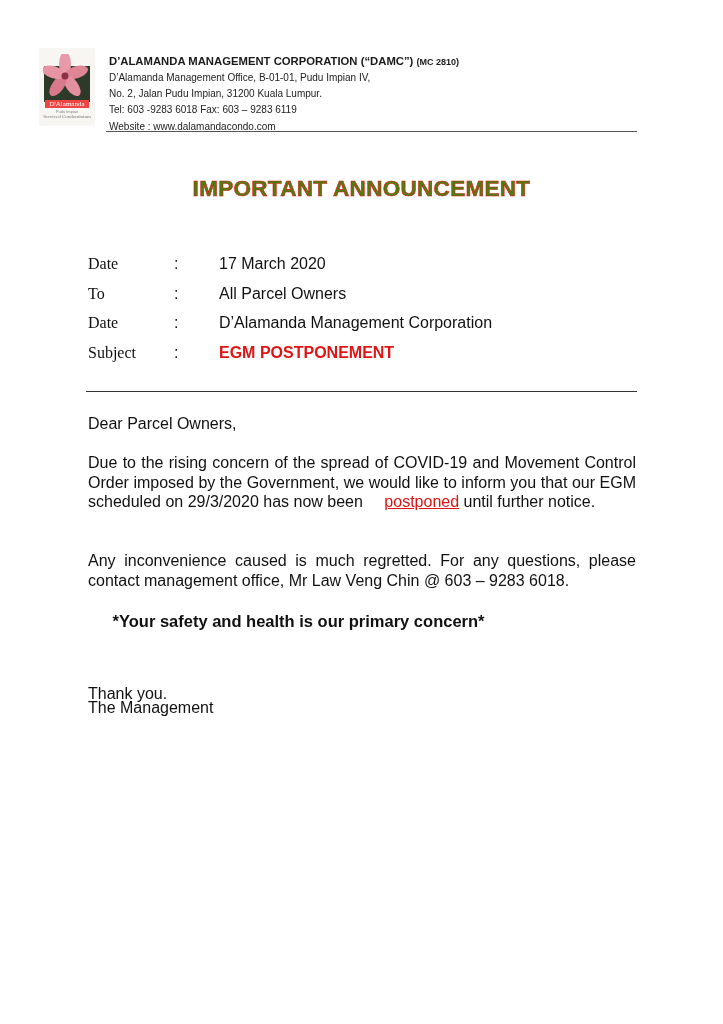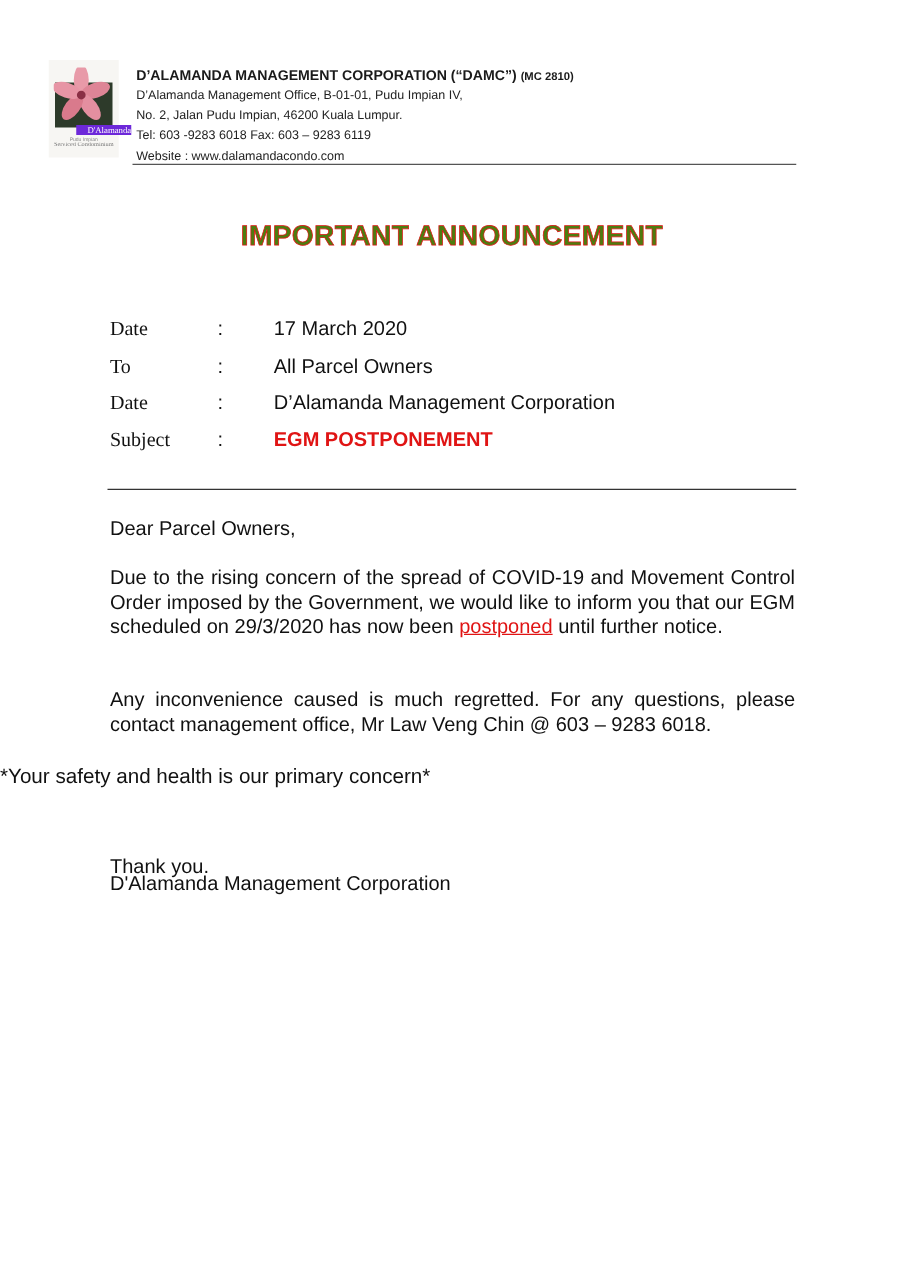--- a/index.html
+++ b/index.html
@@ -3,21 +3,21 @@
   <meta charset="utf-8">
   <style>
     html, body { margin: 0; padding: 0; background: #ffffff; }
     body { width: 723px; height: 1024px; position: relative; overflow: hidden; font-family: "Liberation Sans", sans-serif; color: #111; }
     .page { position: absolute; left: 0; top: 0; width: 723px; height: 1024px; background: #fff; }
 
     
     .logo { position: absolute; left: 39px; top: 48px; width: 56px; height: 78px; background: #f7f6f3; }
     .logo .dark { position: absolute; left: 5px; top: 18px; width: 46px; height: 36px; background: #2d3a2a; }
     .logo .flower { position: absolute; left: 4px; top: 6px; width: 46px; height: 46px; }
-    .logo .name-bar { position: absolute; left: 22px; top: 52px; width: 44px; height: 8px; background: #6d28d9; color: #fff; font-family: "Liberation Serif", serif; font-size: 7px; line-height: 8px; text-align: right; overflow: hidden; white-space: nowrap; }
+    .logo .name-bar { position: absolute; left: 6px; top: 52px; width: 44px; height: 8px; background: #ef4444; color: #fff; font-family: "Liberation Serif", serif; font-size: 7px; line-height: 8px; text-align: center; overflow: hidden; white-space: nowrap; }
     .logo .sub1 { position: absolute; left: 0; top: 61px; width: 56px; text-align: center; font-size: 4px; color: #888; line-height: 5px; }
     .logo .sub2 { position: absolute; left: 0; top: 66px; width: 56px; text-align: center; font-size: 5px; color: #777; font-family: "Liberation Serif", serif; line-height: 6px; white-space: nowrap; overflow: hidden; }
 
     .lh { position: absolute; left: 109px; top: 54px; }
     .lh .corp { font-family: "Liberation Sans", sans-serif; font-weight: bold; font-size: 11.3px; color: #1a1a1a; line-height: 15px; white-space: nowrap; }
     .lh .corp .mc { font-size: 9px; margin-top: 32px; }
     .lh .line { font-size: 10px; color: #222; line-height: 16.2px; white-space: nowrap; }
     .lh-rule { position: absolute; left: 106px; top: 131px; width: 531px; height: 1px; background: #555; }
 
     
@@ -30,22 +30,22 @@
     .memo-row .col { position: absolute; left: 86px; top: 0; }
     .memo-row .val { position: absolute; left: 131px; top: 0; text-align: right; }
     .memo-row .val.red { color: #e01414; font-weight: bold; }
     .memo-rule { position: absolute; left: 86px; top: 391px; width: 551px; height: 1px; background: #333; }
 
     
     .body-text { position: absolute; left: 88px; width: 548px; font-size: 16px; line-height: 19.5px; color: #111; }
     .salutation { top: 414px; }
     .para1 { top: 453px; text-align: justify; }
     .para2 { top: 551px; text-align: justify; }
-    .postponed { color: #e01414; text-decoration: underline; }
-    .safety { position: absolute; left: 0; top: 612px; width: 597px; font-weight: normal; font-size: 16.5px; color: #111; }
+    .postponed { color: #e01414; text-decoration: underline; margin-left: 17px; }
+    .safety { position: absolute; left: 0; top: 612px; width: 597px; text-align: center; font-weight: bold; font-size: 16.5px; color: #111; }
     .thanks { top: 684px; }
     .sign { top: 698px; }
   </style>
 </head>
 <body>
 
 <div class="page">
 
   <div class="logo">
     <div class="dark"></div>
@@ -63,21 +63,21 @@
     <div class="sub1">Pudu Impian</div>
     <div class="sub2">Serviced Condominium</div>
   </div>
 
   <div class="lh">
     <div class="corp">
       <span>D’ALAMANDA MANAGEMENT CORPORATION (“DAMC”)</span>
       <span class="mc">(MC 2810)</span>
     </div>
     <div class="line">D’Alamanda Management Office, B-01-01, Pudu Impian IV,</div>
-    <div class="line">No. 2, Jalan Pudu Impian, 46200  Kuala Lumpur.</div>
+    <div class="line">No. 2, Jalan Pudu Impian, 31200  Kuala Lumpur.</div>
     <div class="line">Tel: 603 -9283 6018 Fax: 603 – 9283 6119</div>
     <div class="line">Website : www.dalamandacondo.com</div>
   </div>
   <div class="lh-rule"></div>
 
   <div class="title">IMPORTANT ANNOUNCEMENT</div>
 
   <div class="memo">
     <div class="memo-row">
       <span class="lbl">Date</span>
@@ -106,16 +106,16 @@
 
   <div class="body-text para1"><span>Due to the rising concern of the spread of COVID-19 and Movement Control Order imposed by the Government, we would like to inform you that our EGM scheduled on 29/3/2020 has now been </span><span class="postponed">postponed</span><span> until further notice.</span></div>
 
   <div class="body-text para2">Any inconvenience caused is much regretted.  For any questions, please contact management office, Mr Law Veng Chin @ 603 – 9283 6018.</div>
 
   <div class="safety">*Your safety and health is our primary concern*</div>
 
   <div class="body-text thanks">Thank you.</div>
 
   <div class="body-text sign">
-    <div>D'Alamanda Management Corporation</div>
+    <div>The Management</div>
   </div>
 
 </div>
 
 </body></html>

